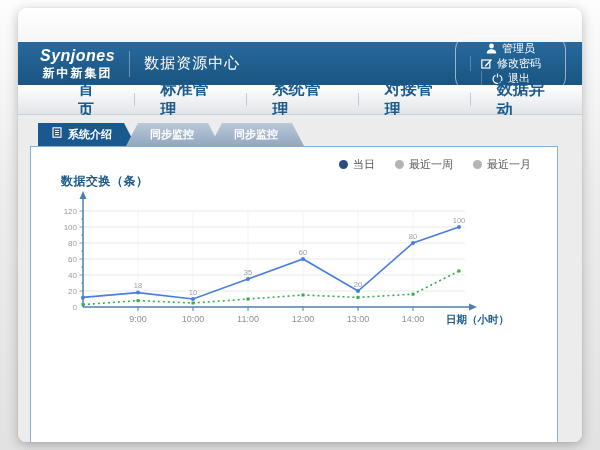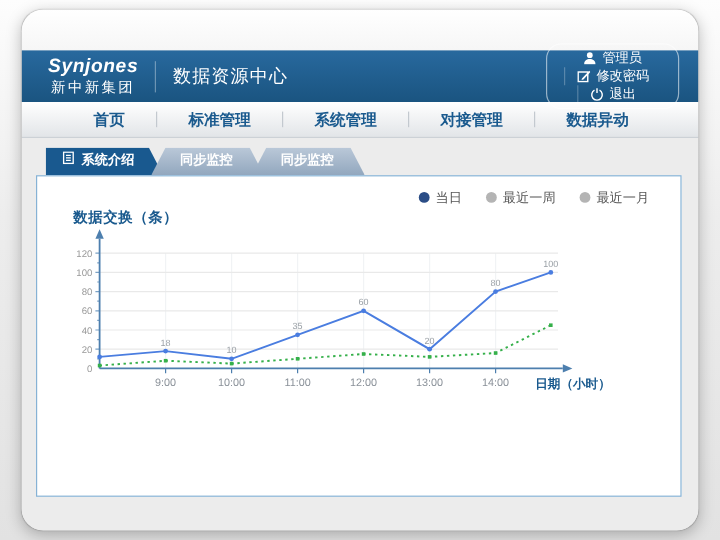--- a/index.html
+++ b/index.html
@@ -4,63 +4,63 @@
 <style>
   * { margin:0; padding:0; box-sizing:border-box; }
   html,body { width:600px; height:450px; }
   body {
     font-family:"Liberation Sans","DejaVu Sans",sans-serif;
     background:linear-gradient(#fdfdfd 0%, #ededed 40%, #e2e2e2 100%);
     position:relative; overflow:hidden;
   }
   .window {
     position:absolute; left:18px; top:8px; width:564px; height:434px;
-    border-radius:18px; overflow:hidden; background:#ececec;
+    border-radius:8px; overflow:hidden; background:#ececec;
     box-shadow:0 3px 12px rgba(0,0,0,.25), 0 0 1px rgba(0,0,0,.2);
   }
   .topstrip { height:34px; background:linear-gradient(#ffffff,#f6f6f6); }
   
   .header {
     height:43px; background:linear-gradient(#28699e,#1a5480);
     display:flex; align-items:center; padding:0 16px 0 22px; color:#fff;
   }
   .logo { text-align:center; line-height:1; margin-right:14px; }
   .logo-en { font-size:16px; font-weight:bold; font-style:italic; letter-spacing:.5px; }
-  .logo-cn { font-size:12px; font-weight:normal; letter-spacing:2px; margin-top:3px; }
+  .logo-cn { font-size:12px; font-weight:bold; letter-spacing:2px; margin-top:3px; }
   .header-divider { width:1px; height:26px; background:rgba(255,255,255,.35); margin:0 14px 0 0; }
   .app-title { font-size:15px; letter-spacing:1px; }
   .header-spacer { flex:1; }
   .user-pill {
     display:flex; align-items:center; border:1px solid rgba(255,255,255,.55);
     border-radius:13px; padding:4px 14px; font-size:11px; gap:0;flex-direction:column;
   }
   .user-pill .item { display:flex; align-items:center; gap:5px; padding:0 10px; cursor:pointer; white-space:nowrap; }
   .user-pill .item + .item { border-left:1px solid rgba(255,255,255,.25); }
   .user-pill svg { display:block; }
   
   .nav {
     height:30px; background:linear-gradient(#ffffff,#e2e5e8);
     border-bottom:1px solid #ccd1d6; display:flex; align-items:center; padding-left:34px;
   }
-  .nav-item { font-size:13px; font-weight:bold; color:#1a5a8e; padding:0 26px; cursor:pointer; }
+  .nav-item { font-size:16px; font-weight:bold; color:#1a5a8e; padding:0 26px; cursor:pointer; }
   .nav-sep { width:1px; height:13px; background:#c3c9cf; }
   
   .content { position:relative; height:327px; background:#ececec; }
   .tabs { position:absolute; left:20px; top:8px; display:flex; z-index:2; }
   .tab { height:23px; line-height:23px; color:#fff; font-size:11px; font-weight:bold; cursor:pointer; }
   .tab.active {
     background:#19598f; padding:0 24px 0 14px; display:flex; align-items:center; gap:6px;
     clip-path:polygon(0 0, calc(100% - 12px) 0, 100% 100%, 0 100%);
   }
   .tab.inactive {
     background:linear-gradient(#bac8d8,#92a7be); padding:0 26px 0 24px; margin-left:-10px;
     clip-path:polygon(12px 0, calc(100% - 12px) 0, 100% 100%, 0 100%);
   }
   .panel {
-    position:absolute; left:12px; right:14px; top:31px; height:268px;
+    position:absolute; left:12px; right:24px; top:31px; height:304px;
     background:#ffffff; border:1px solid #86b2d5; z-index:1;
   }
   
   .radios { position:absolute; top:10px; right:26px; display:flex; gap:20px; align-items:center; }
   .radio-item { display:flex; align-items:center; gap:5px; font-size:11px; color:#555; cursor:pointer; }
   .radio-dot { width:9px; height:9px; border-radius:50%; background:#b4b4b4; }
   
   .chart-title { position:absolute; left:30px; top:26px; color:#1a5a8e; font-weight:bold; font-size:12px; letter-spacing:.5px; }
   #chart-svg { position:absolute; left:22px; top:42px; }
   .legend { position:absolute; right:14px; top:86px; }

